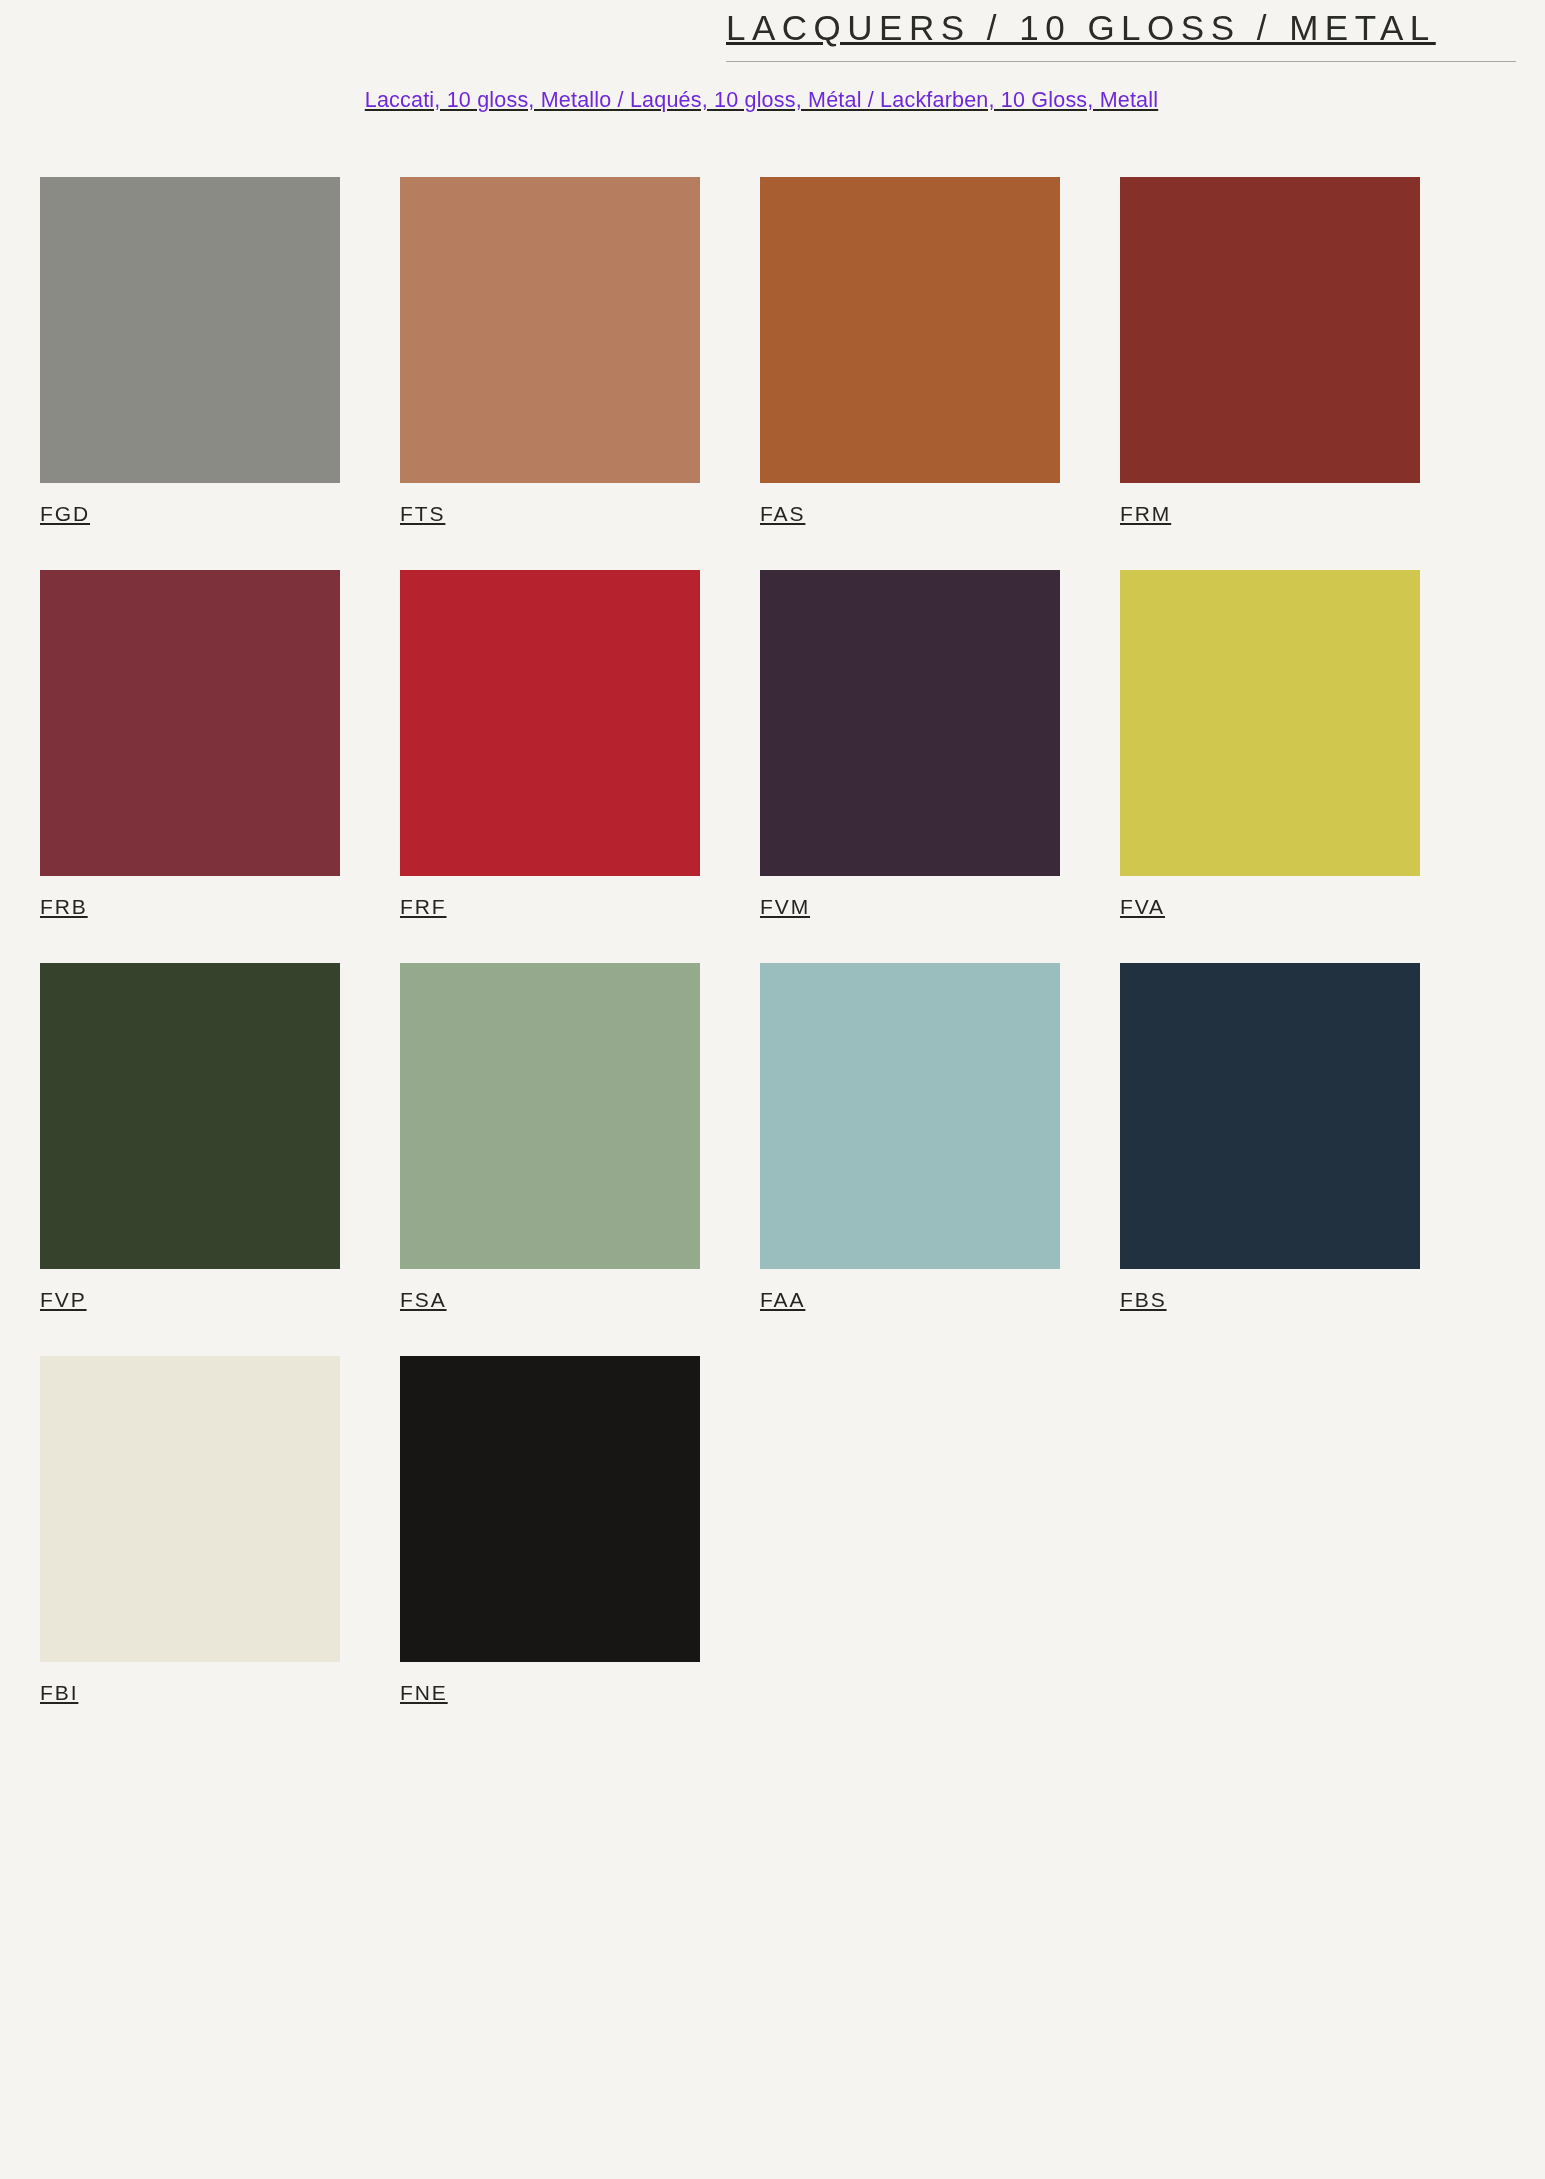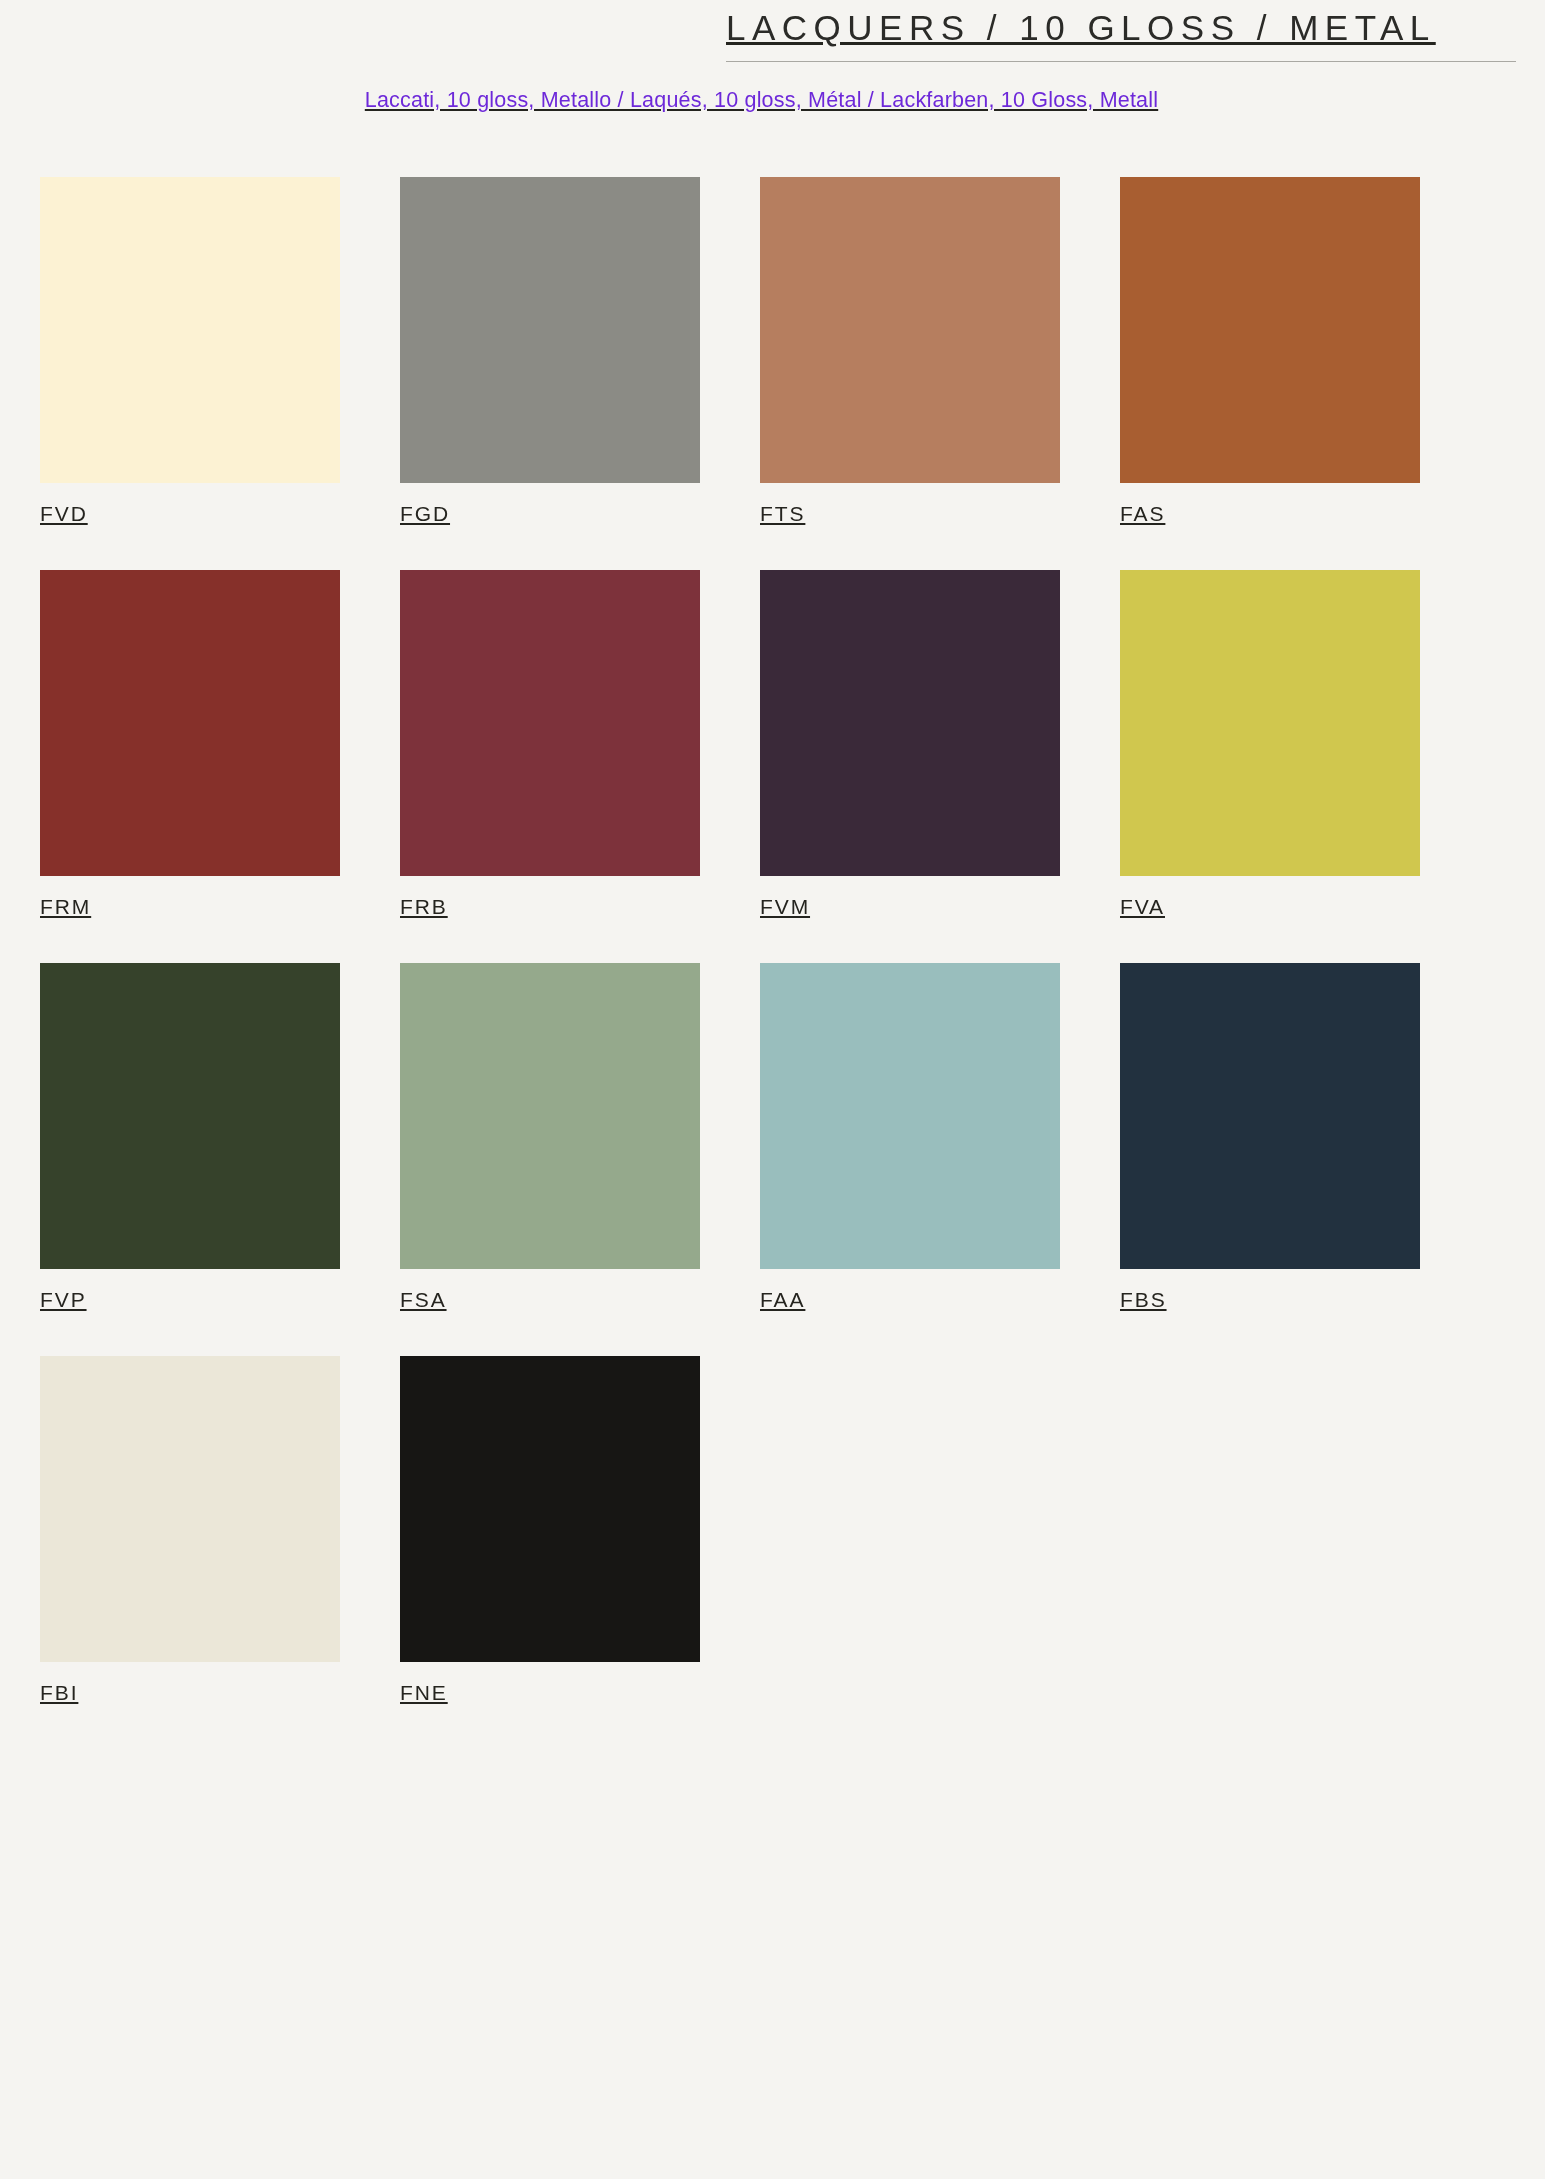--- a/index.html
+++ b/index.html
@@ -90,42 +90,42 @@
   <div class="header">
     <div class="title-block">
       <h1 class="page-title">LACQUERS / 10 GLOSS / METAL</h1>
       <div class="title-rule"></div>
     </div>
     <div class="subtitle">Laccati, 10 gloss, Metallo / Laqués, 10 gloss, Métal / Lackfarben, 10 Gloss, Metall</div>
   </div>
 
   <div class="grid" id="swatch-grid">
       <div class="swatch-cell">
-        <div class="swatch-chip" style="background-color: rgb(252, 242, 211);"></div>
-        <div class="swatch-code">FVD</div>
-      </div>
-      <div class="swatch-cell">
         <div class="swatch-chip" style="background-color: rgb(139, 139, 133);"></div>
         <div class="swatch-code">FGD</div>
       </div>
       <div class="swatch-cell">
         <div class="swatch-chip" style="background-color: rgb(182, 126, 95);"></div>
         <div class="swatch-code">FTS</div>
       </div>
       <div class="swatch-cell">
         <div class="swatch-chip" style="background-color: rgb(168, 94, 49);"></div>
         <div class="swatch-code">FAS</div>
       </div>
       <div class="swatch-cell">
         <div class="swatch-chip" style="background-color: rgb(134, 48, 42);"></div>
         <div class="swatch-code">FRM</div>
       </div>
       <div class="swatch-cell">
         <div class="swatch-chip" style="background-color: rgb(125, 50, 59);"></div>
         <div class="swatch-code">FRB</div>
+      </div>
+      <div class="swatch-cell">
+        <div class="swatch-chip" style="background-color: rgb(182, 35, 47);"></div>
+        <div class="swatch-code">FRF</div>
       </div>
       <div class="swatch-cell">
         <div class="swatch-chip" style="background-color: rgb(58, 41, 57);"></div>
         <div class="swatch-code">FVM</div>
       </div>
       <div class="swatch-cell">
         <div class="swatch-chip" style="background-color: rgb(208, 199, 78);"></div>
         <div class="swatch-code">FVA</div>
       </div>
       <div class="swatch-cell">

